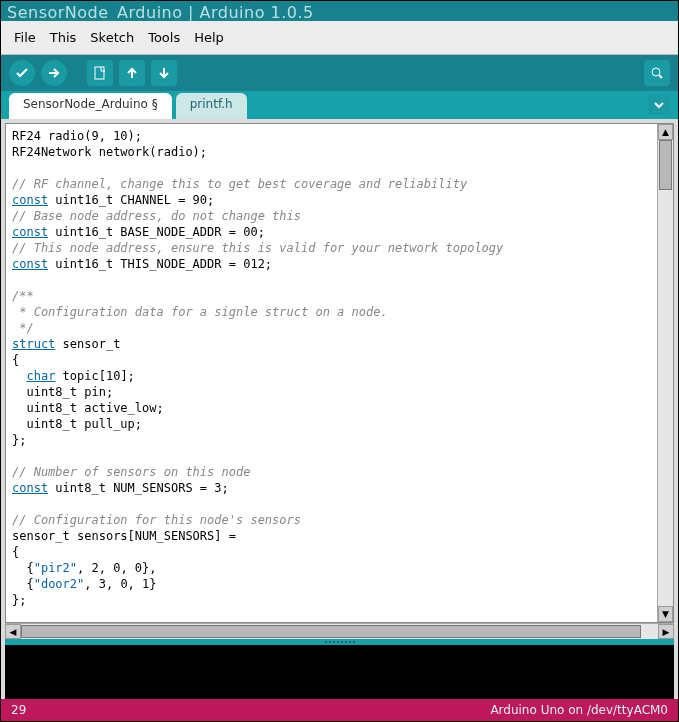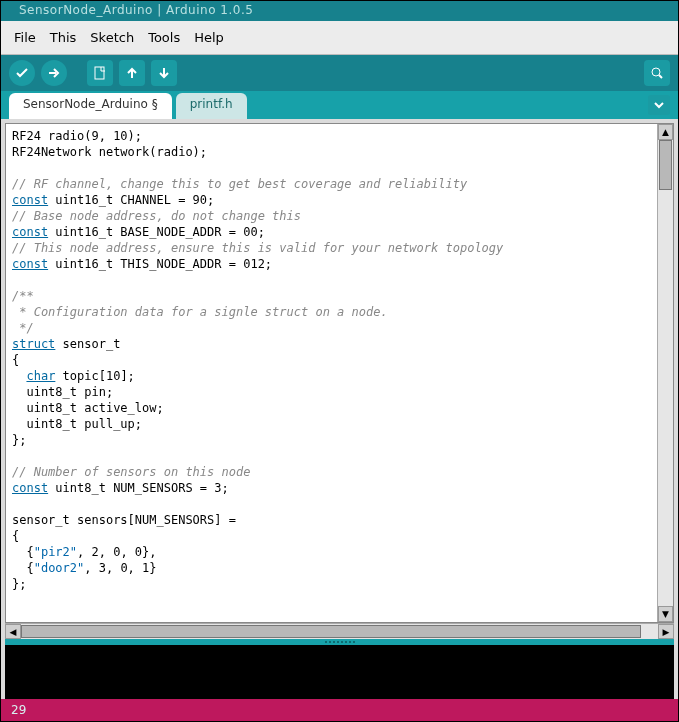--- a/index.html
+++ b/index.html
@@ -16,22 +16,22 @@
   height: 722px;
   background: #dbdbdb;
   border: 1px solid #000;
   display: flex;
   flex-direction: column;
 }
 .titlebar {
   height: 20px;
   background: #17818d;
   color: #b8e0e0;
-  font-size: 12px;
-  padding: 2px 18px;
+  font-size: 16px;
+  padding: 2px 6px;
   letter-spacing: .5px;
 }
 .menubar {
   height: 34px;
   background: #ececec;
   display: flex;
   gap: 2px;
   align-items: center;
   padding: 0 7px;
   border-bottom: 1px solid #bbb;
@@ -259,20 +259,21 @@
 {
   <span class="kw">char</span> topic[10];
   uint8_t pin;
   uint8_t active_low;
   uint8_t pull_up;
 };
 
 <span class="cm">// Number of sensors on this node</span>
 <span class="kw">const</span> uint8_t NUM_SENSORS = 3;
 
+<span class="cm">// Configuration for this node's sensors</span>
 sensor_t sensors[NUM_SENSORS] =
 {
   {<span class="str">"pir2"</span>, 2, 0, 0},
   {<span class="str">"door2"</span>, 3, 0, 1}
 };</div>
     <div class="vscroll">
       <div class="btn">▲</div>
       <div class="track">
         <div class="thumb"></div>
       </div>
@@ -287,14 +288,15 @@
     </div>
     <div class="btn">▶</div>
   </div>
 
   <div class="grabber"></div>
 
   <div class="console"></div>
 
   <div class="statusbar">
     <span>29</span>
+    <span class="right">Arduino Uno on /dev/ttyACM0</span>
   </div>
 </div>
 
 </body></html>

